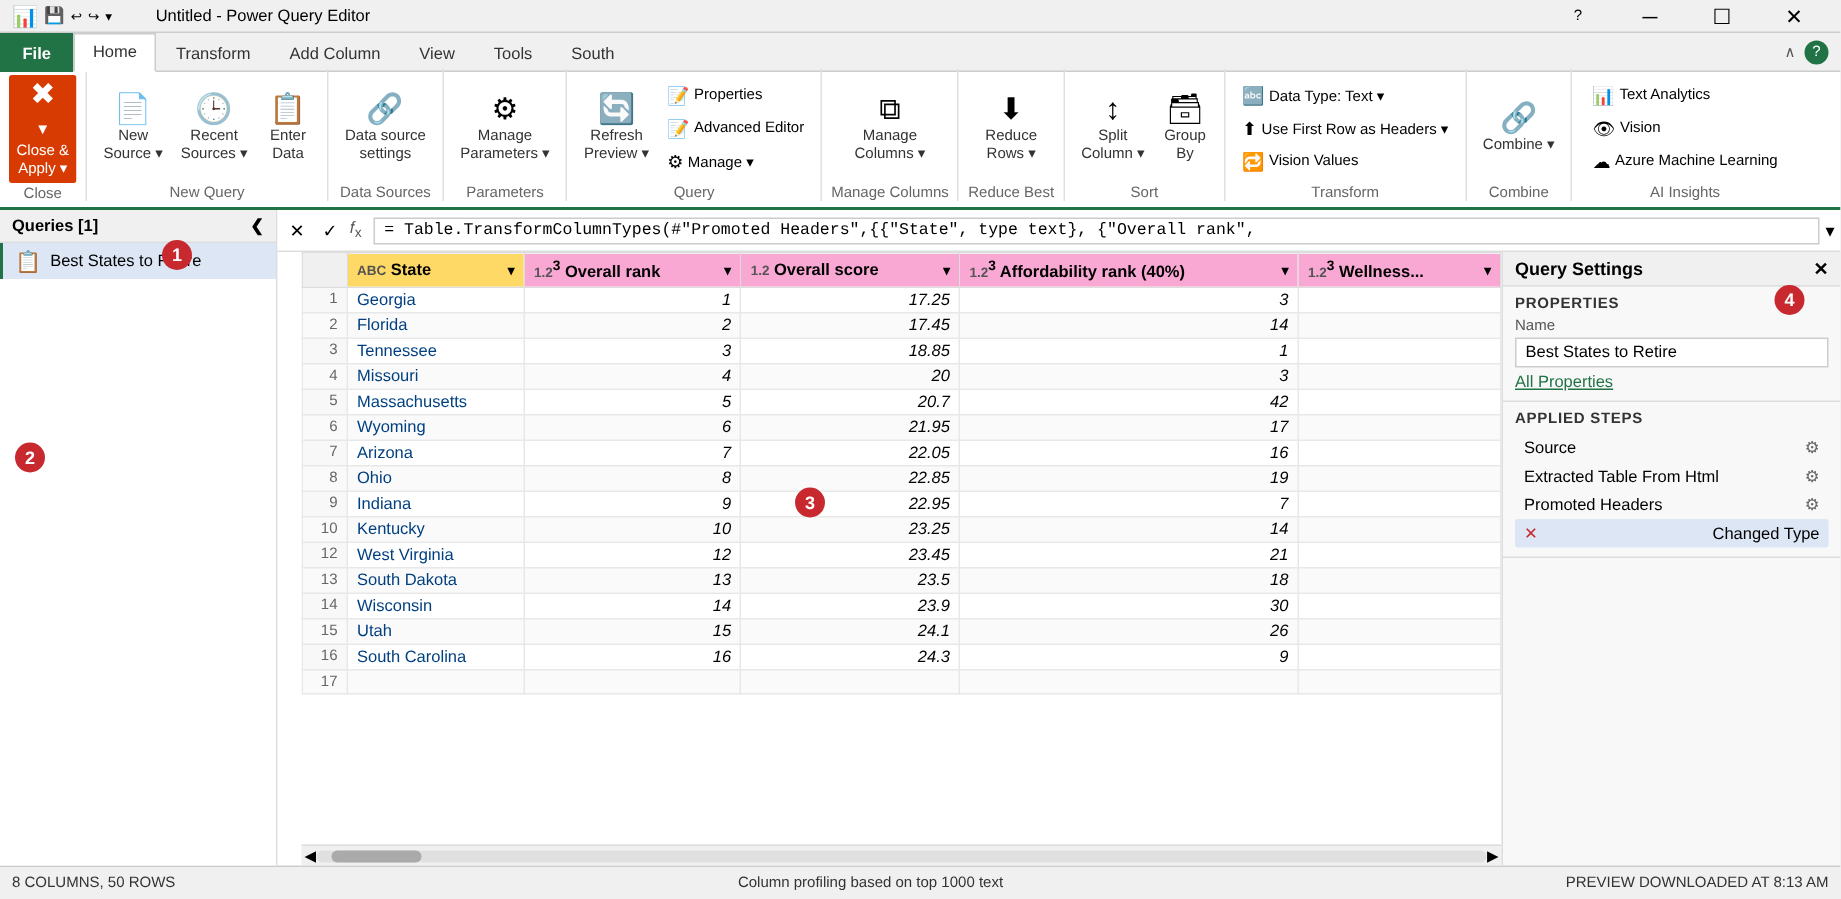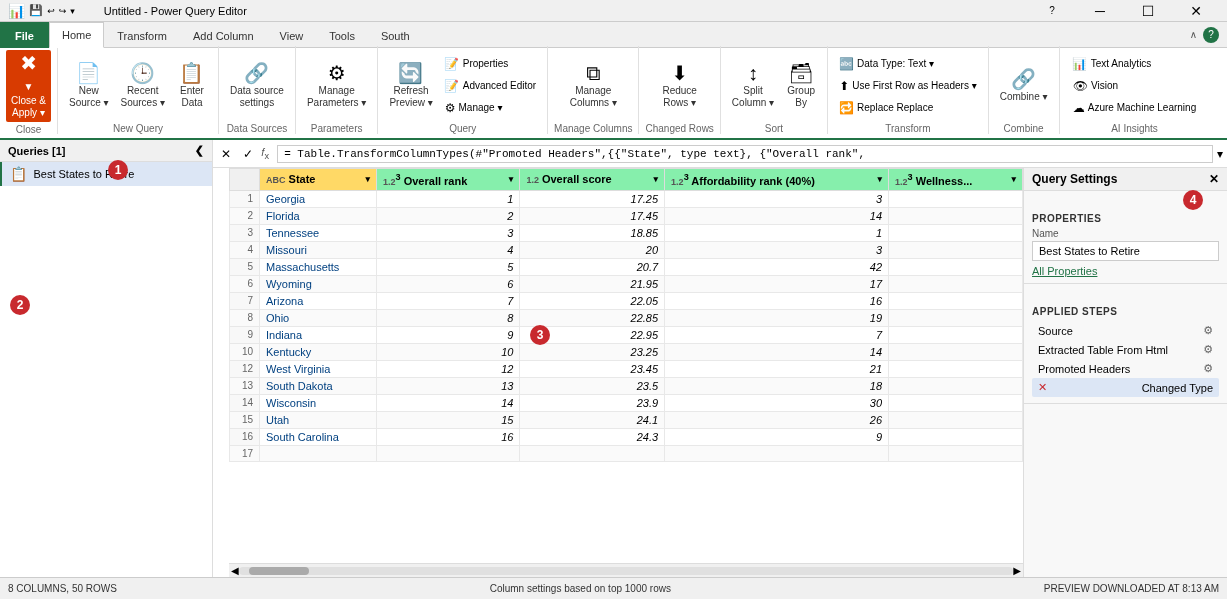--- a/index.html
+++ b/index.html
@@ -52,47 +52,47 @@
     .close-apply { background: #d83b01; color: white; border-radius: 2px; }
     .close-apply .icon { color: white; font-size: 20px; }
     .close-apply .label { color: white; }
     .small-btn { display: flex; align-items: center; gap: 3px; padding: 2px 4px; cursor: pointer; border: 1px solid transparent; border-radius: 2px; font-size: 10px; white-space: nowrap; }
     .small-btn .icon { font-size: 12px; }
 
     
     .main-area { display: flex; height: calc(599px - 22px - 26px - 92px - 22px); }
 
     
-    .left-panel { width: 213px; background: #fff; border-right: 1px solid #ddd; display: flex; flex-direction: column; }
+    .left-panel { width: 185px; background: #fff; border-right: 1px solid #ddd; display: flex; flex-direction: column; }
     .left-panel-header { padding: 4px 8px; background: #f0f0f0; border-bottom: 1px solid #ddd; display: flex; justify-content: space-between; align-items: center; font-size: 11px; font-weight: 600; }
     .left-panel-item { display: flex; align-items: center; gap: 6px; padding: 4px 8px; cursor: pointer; background: #dce6f5; border-left: 2px solid #217346; }
     .left-panel-item .icon { font-size: 14px; color: #217346; }
 
     
     .formula-bar { display: flex; align-items: center; background: #fff; border-bottom: 1px solid #ddd; padding: 2px 4px; gap: 4px; height: 28px; }
     .formula-btn { padding: 2px 4px; cursor: pointer; font-size: 12px; border: none; background: transparent; }
     .formula-input { flex: 1; border: 1px solid #ccc; padding: 2px 6px; font-size: 11px; font-family: 'Courier New', monospace; background: #fff; }
     .formula-expand { cursor: pointer; font-size: 12px; }
 
     
     .data-area { flex: 1; overflow: hidden; display: flex; flex-direction: column; background: #fff; padding-left: 16px; }
     .table-container { flex: 1; overflow: auto; }
     table { border-collapse: collapse; width: 100%; font-size: 11px; }
-    table th { background: #86efac; border: 1px solid #ddd; padding: 3px 6px; text-align: left; white-space: nowrap; position: sticky; top: 0; z-index: 2; }
+    table th { background: #f9a8d4; border: 1px solid #ddd; padding: 3px 6px; text-align: left; white-space: nowrap; position: sticky; top: 0; z-index: 2; }
     table th.col-state { background: #ffd966; }
     table td { border: 1px solid #e8e8e8; padding: 2px 6px; white-space: nowrap; }
     table td.row-num { color: #666; text-align: right; background: #f8f8f8; font-size: 10px; }
     table td.text-right { text-align: right; font-style: italic; }
     table tr:nth-child(even) td { background: #fafafa; }
     .col-header-content { display: flex; align-items: center; justify-content: space-between; gap: 4px; }
     .col-type { font-size: 9px; color: #555; }
     .col-filter-btn { font-size: 9px; cursor: pointer; }
 
     
-    .right-panel { width: 204px; background: #f8f8f8; border-left: 1px solid #ddd; display: flex; flex-direction: column; gap: 16px; }
+    .right-panel { width: 226px; background: #f8f8f8; border-left: 1px solid #ddd; display: flex; flex-direction: column; }
     .right-panel-header { padding: 4px 8px; background: #f0f0f0; border-bottom: 1px solid #ddd; display: flex; justify-content: space-between; align-items: center; font-size: 12px; font-weight: 600; }
     .right-section { padding: 6px 8px; border-bottom: 1px solid #ddd; }
     .right-section-title { font-size: 10px; font-weight: 700; color: #333; margin-bottom: 4px; letter-spacing: 0.5px; }
     .name-input { width: 100%; border: 1px solid #ccc; padding: 3px 6px; font-size: 11px; margin-bottom: 4px; }
     .all-properties-link { font-size: 11px; color: #217346; cursor: pointer; text-decoration: underline; }
     .steps-list { list-style: none; }
     .step-item { display: flex; align-items: center; justify-content: space-between; padding: 3px 6px; cursor: pointer; border-radius: 2px; font-size: 11px; }
     .step-item.active { background: #dce6f5; }
     .step-gear { font-size: 11px; color: #666; cursor: pointer; }
 
@@ -231,21 +231,21 @@
     <div class="ribbon-group-label">Manage Columns</div>
   </div>
 
   <div class="ribbon-group">
     <div class="ribbon-buttons">
       <div class="ribbon-btn">
         <div class="icon">⬇</div>
         <div class="label">Reduce<br>Rows ▾</div>
       </div>
     </div>
-    <div class="ribbon-group-label">Changed Rows</div>
+    <div class="ribbon-group-label">Reduce Best</div>
   </div>
 
   <div class="ribbon-group">
     <div class="ribbon-buttons">
       <div class="ribbon-btn">
         <div class="icon">↕</div>
         <div class="label">Split<br>Column ▾</div>
       </div>
       <div class="ribbon-btn">
         <div class="icon">🗃</div>
@@ -260,21 +260,21 @@
       <div class="small-btn">
         <span class="icon">🔤</span>
         <span>Data Type: Text ▾</span>
       </div>
       <div class="small-btn">
         <span class="icon">⬆</span>
         <span>Use First Row as Headers ▾</span>
       </div>
       <div class="small-btn">
         <span class="icon">🔁</span>
-        <span>Replace Replace</span>
+        <span>Vision Values</span>
       </div>
     </div>
     <div class="ribbon-group-label">Transform</div>
   </div>
 
   <div class="ribbon-group">
     <div class="ribbon-buttons">
       <div class="ribbon-btn">
         <div class="icon">🔗</div>
         <div class="label">Combine ▾</div>
@@ -548,15 +548,15 @@
 
   <div class="annotation-badge" style="left:108px; top:20px;">1</div>
   <div class="annotation-badge" style="left:10px; top:155px;">2</div>
   <div class="annotation-badge" style="right:24px; top:50px;">4</div>
   <div class="annotation-badge" style="left:530px; top:185px;">3</div>
 
 </div>
 
 <div class="status-bar">
   <span>8 COLUMNS, 50 ROWS</span>
-  <span>Column settings based on top 1000 rows</span>
+  <span>Column profiling based on top 1000 text</span>
   <span>PREVIEW DOWNLOADED AT 8:13 AM</span>
 </div>
 
 </body></html>

